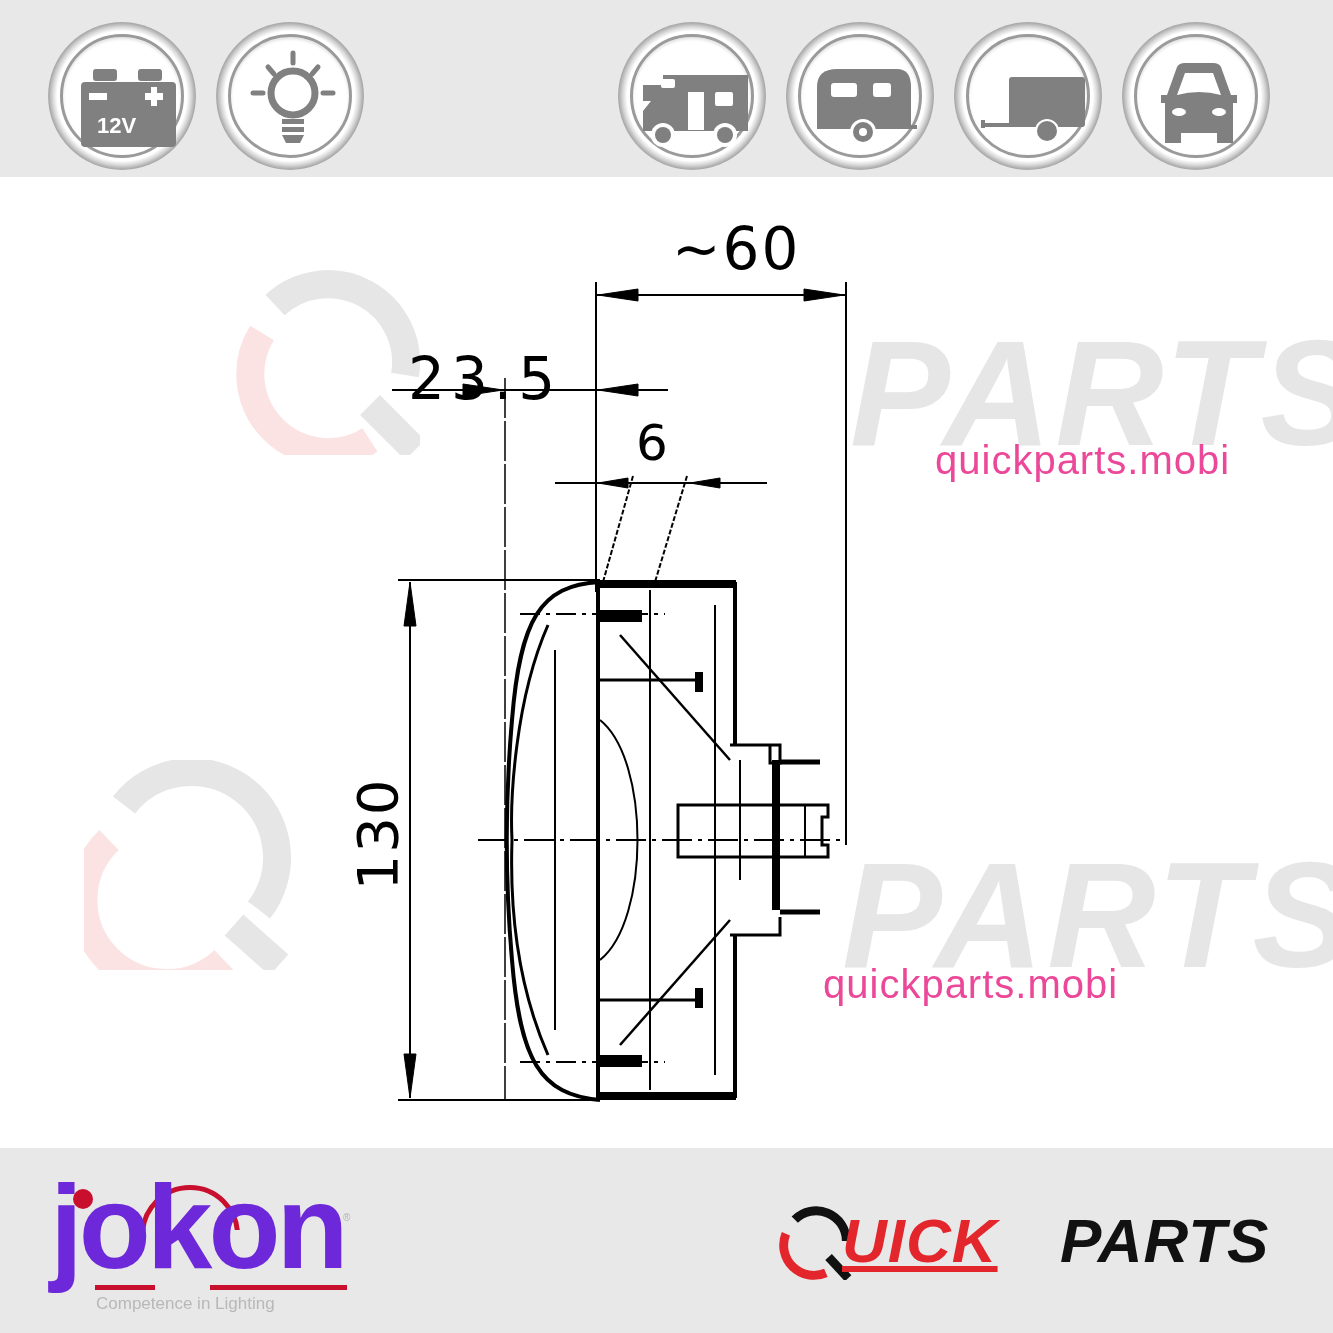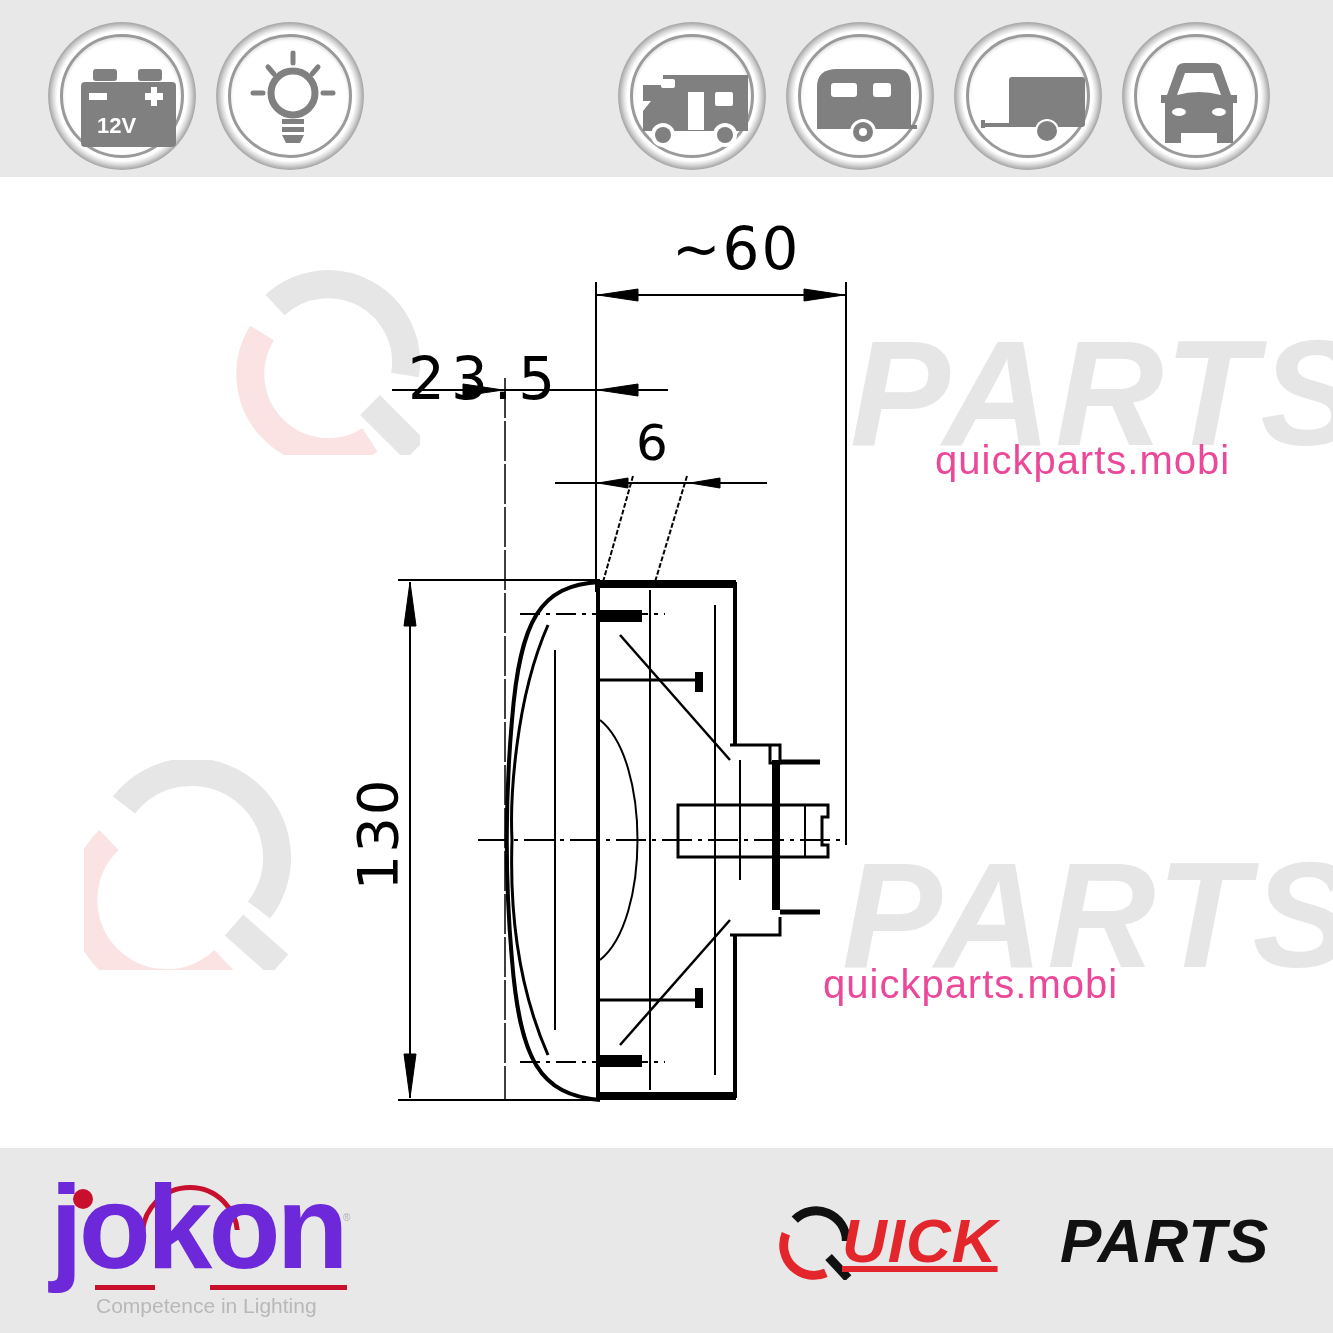--- a/index.html
+++ b/index.html
@@ -25,21 +25,21 @@
 
   .wm-parts { position: absolute; font-weight: bold; font-style: italic; color: #e6e6e6; font-size: 150px; letter-spacing: 4px; line-height: 1; }
   .wm-url { position: absolute; color: #ec4899; font-size: 40px; letter-spacing: 1px; line-height: 1; }
 
   .jokon-word { position: absolute; left: 50px; top: 1168px; font-size: 118px; font-weight: bold; color: #6d28d9; letter-spacing: -4px; line-height: 1; }
   .jokon-dot { position: absolute; left: 73px; top: 1189px; width: 20px; height: 20px; border-radius: 50%; background: #c8102e; }
   .jokon-arc { position: absolute; left: 140px; top: 1185px; width: 100px; height: 100px; border: 5px solid #c8102e; border-radius: 50%; clip-path: inset(0 0 55% 0); }
   .jokon-line1 { position: absolute; left: 95px; top: 1285px; width: 60px; height: 5px; background: #c8102e; }
   .jokon-line2 { position: absolute; left: 210px; top: 1285px; width: 137px; height: 5px; background: #c8102e; }
   .jokon-reg { position: absolute; left: 343px; top: 1212px; font-size: 10px; color: #b0b0b0; }
-  .jokon-tag { position: absolute; left: 96px; top: 1294px; font-size: 21px; color: #b8b8b8; }
+  .jokon-tag { position: absolute; left: 96px; top: 1294px; font-size: 17px; color: #b8b8b8; }
 
   .qp-logo { position: absolute; left: 772px; top: 1205px; height: 80px; }
   .qp-word-red { position: absolute; left: 842px; top: 1210px; font-size: 62px; font-weight: bold; font-style: italic; color: #e3262c; letter-spacing: 1px; line-height: 1; text-decoration: underline; }
   .qp-word-blk { position: absolute; left: 1060px; top: 1210px; font-size: 62px; font-weight: bold; font-style: italic; color: #111111; letter-spacing: 1px; line-height: 1; }
 </style>
 </head>
 <body>
 
 <div class="top-band"></div>
 

